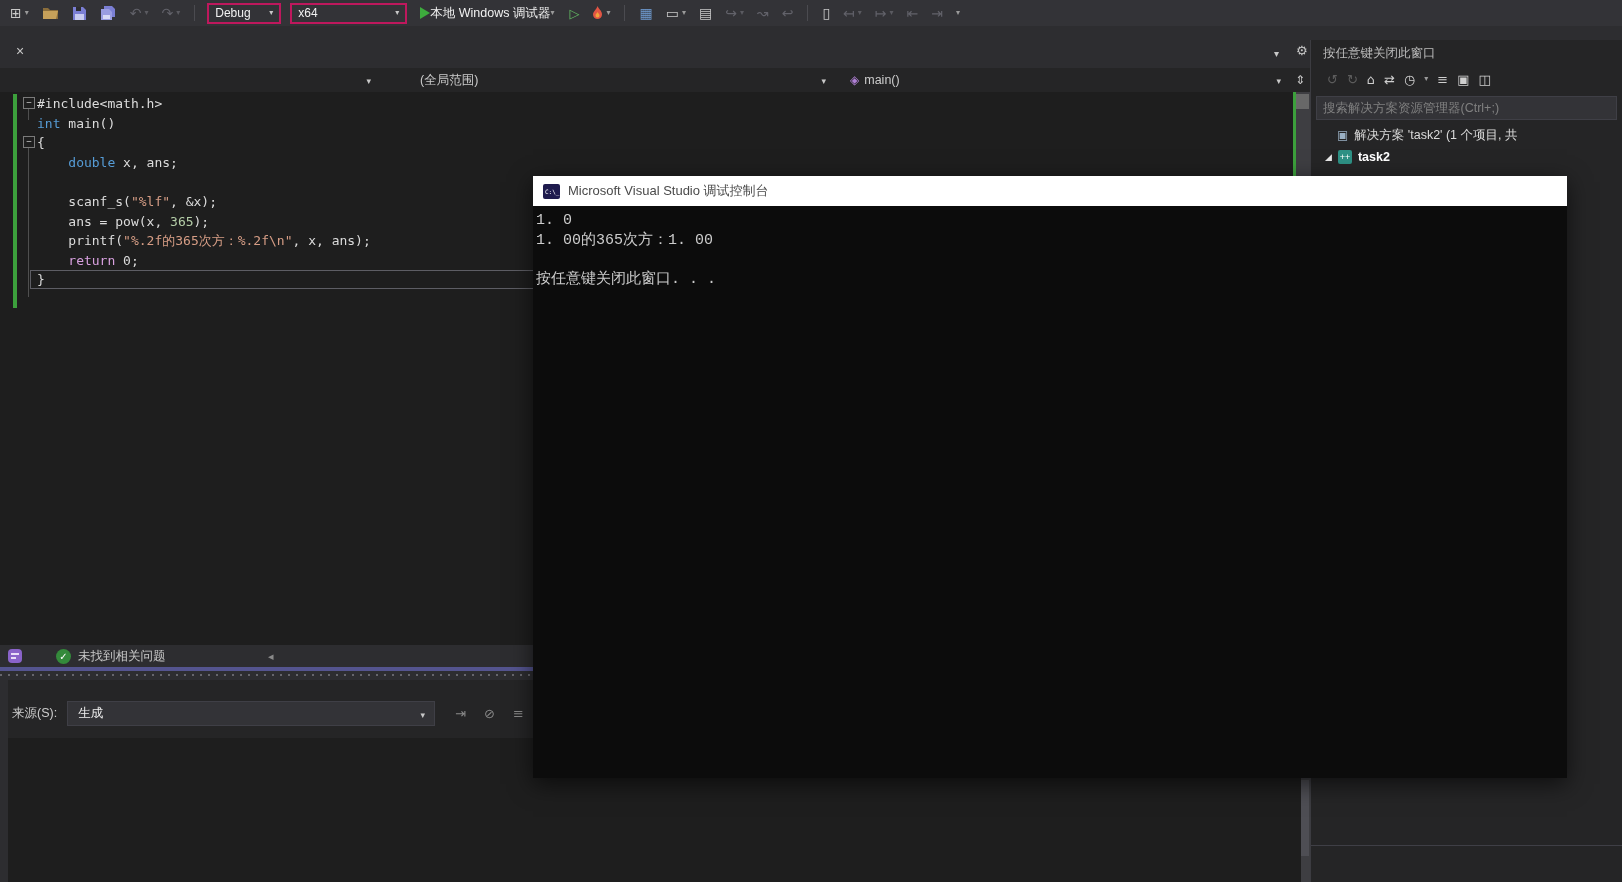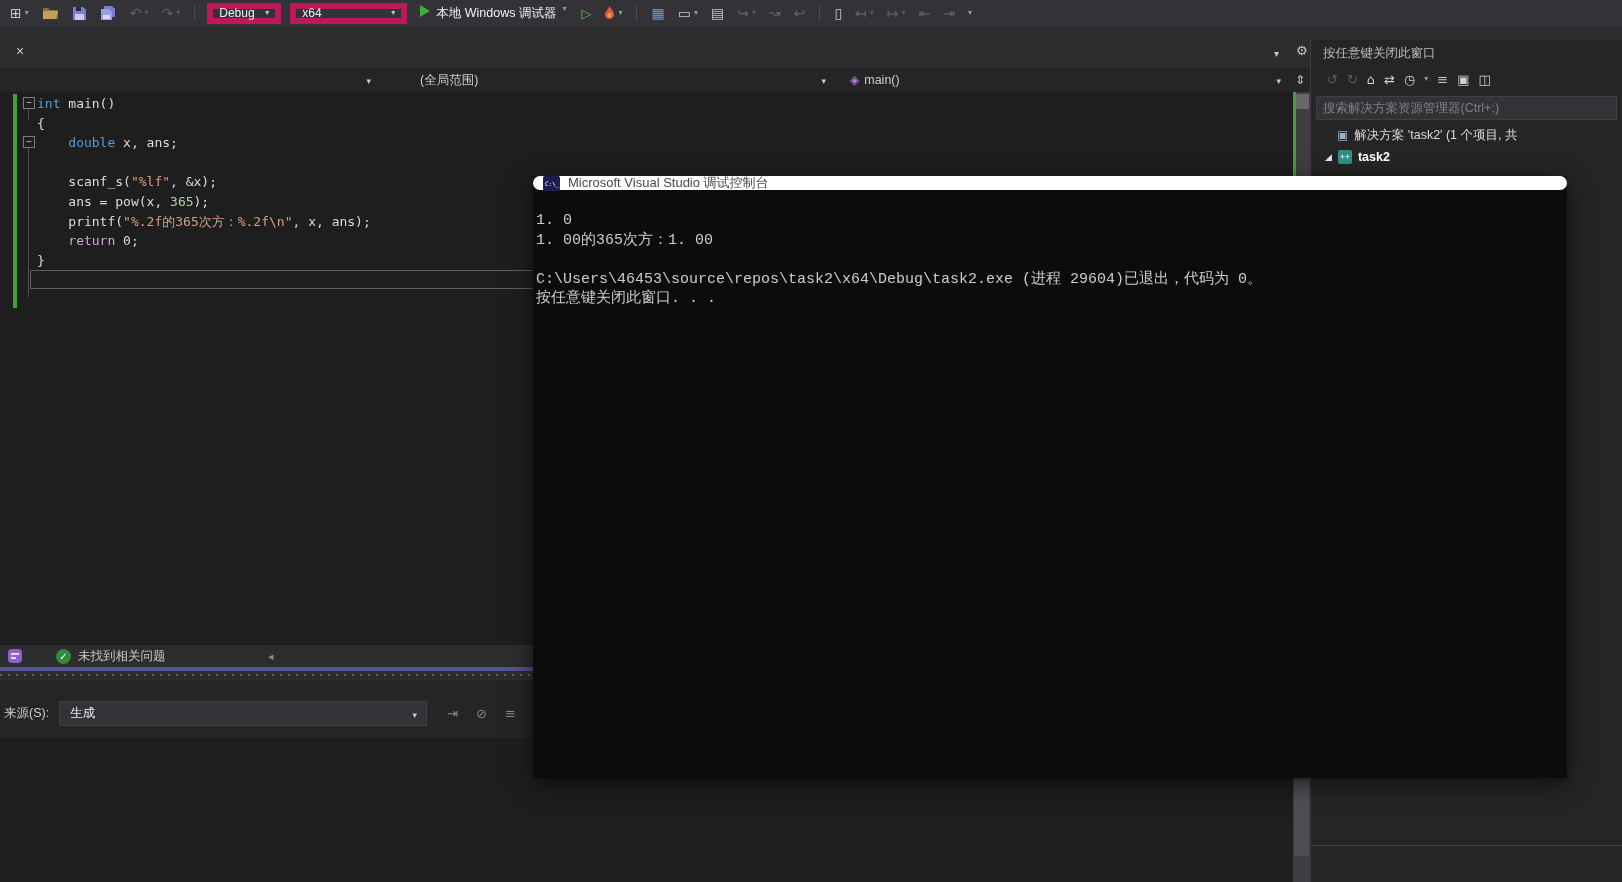--- a/index.html
+++ b/index.html
@@ -11,26 +11,26 @@
            display:flex;align-items:center;padding-left:8px;gap:9px;box-sizing:border-box;}
   .tbi{display:flex;align-items:center;gap:3px;height:22px;padding:0 2px;cursor:default;}
   .glyph{font-family:"DejaVu Sans",sans-serif;font-size:14px;color:#c8c8c8;line-height:1;}
   .glyph.dis{color:#62626a;}
   .glyph.blue{color:#6f9bd1;}
   .glyph.green{color:#63bb63;font-size:13px;}
   .mini{font-family:"DejaVu Sans",sans-serif;font-size:8px;color:#9a9a9a;line-height:1;}
   .mini.dis{color:#5a5a60;}
   .sep{width:1px;height:16px;background:#4b4b50;margin:0 3px;}
   .combo{display:flex;align-items:center;justify-content:space-between;height:21px;
-         border:6px solid #be185d;background:#333337;color:#f1f1f1;font-size:12px;
+         border:2px solid #be185d;background:#333337;color:#f1f1f1;font-size:12px;
          padding:0 6px;box-sizing:border-box;}
   .combo .mini{color:#c8c8c8;}
   .combo.w-debug{width:74px;}
   .combo.w-plat{width:117px;}
-  .start-btn{display:flex;gap:6px;color:#f1f1f1;font-size:12.5px;padding:0 4px;}
+  .start-btn{display:flex;align-items:center;gap:0;color:#f1f1f1;font-size:12.5px;padding:0 4px;}
   .play-tri{width:0;height:0;border-left:10px solid #3dab3d;border-top:6px solid transparent;
             border-bottom:6px solid transparent;}
 
   
   .tabstrip{position:absolute;left:0;top:26px;width:1310px;height:42px;background:#2d2d30;}
   .tab-close{position:absolute;left:16px;top:18px;font-size:14px;color:#c8c8c8;line-height:1;}
   .tab-ddl{position:absolute;left:1274px;top:22px;font-size:10px;color:#c8c8c8;}
   .tab-gear{position:absolute;left:1296px;top:17px;font-size:13px;color:#c8c8c8;font-family:"DejaVu Sans",sans-serif;}
 
   
@@ -72,21 +72,21 @@
             font-size:10px;line-height:15px;text-align:center;flex:none;}
   .health-msg{margin-left:7px;color:#c8c8c8;font-size:12.5px;}
   .hscroll-arrow{position:absolute;left:268px;top:5px;color:#8a8a8a;font-size:11px;}
 
   
   .splitter{position:absolute;left:0;top:667px;width:1293px;height:4px;background:#54548f;}
   .grip-dots{position:absolute;left:0;top:674px;width:1293px;height:2px;
              background-image:repeating-linear-gradient(90deg,#66666c 0 2px,transparent 2px 8px);}
 
   
-  .output{position:absolute;left:0;top:680px;width:1293px;height:202px;background:#252526;}
+  .output{position:absolute;left:8px;top:680px;width:1293px;height:202px;background:#252526;}
   .output-toolbar{position:absolute;left:0;top:20px;height:26px;width:100%;display:flex;align-items:center;}
   .out-label{margin-left:4px;color:#cccccc;font-size:12.5px;}
   .src-combo{margin-left:10px;width:368px;height:25px;background:#333337;border:1px solid #3f3f46;
              display:flex;align-items:center;position:relative;color:#f1f1f1;font-size:12.5px;
              padding-left:10px;box-sizing:border-box;}
   .src-combo .arrow{position:absolute;right:9px;top:8px;font-size:9px;color:#c8c8c8;}
   .out-icons{display:flex;gap:18px;margin-left:20px;color:#8a8a8a;font-size:13px;font-family:"DejaVu Sans",sans-serif;}
   .output-content{position:absolute;left:0;top:58px;right:0;bottom:0;background:#1e1e1e;}
 
   
@@ -107,21 +107,21 @@
   .sol-icon{color:#9ab0c4;font-size:12px;font-family:"DejaVu Sans",sans-serif;}
   .expander{color:#e8e8e8;font-size:9px;font-family:"DejaVu Sans",sans-serif;}
   .proj-icon{width:14px;height:14px;border-radius:2px;background:#2e9185;color:#fff;font-size:9px;
              line-height:14px;text-align:center;flex:none;}
   .proj-label{font-weight:bold;color:#ffffff;}
   .rp-divider{position:absolute;left:0;top:805px;width:100%;border-top:1px solid #3f3f46;}
 
   
   .console{position:absolute;left:533px;top:176px;width:1034px;height:602px;z-index:30;
            background:#0c0c0c;box-shadow:0 6px 22px rgba(0,0,0,0.6);}
-  .console-title{height:14px;background:#ffffff;display:flex;align-items:center;padding-left:10px;border-radius:9px;}
+  .console-title{height:30px;background:#ffffff;display:flex;align-items:center;padding-left:10px;}
   .cmd-icon{width:17px;height:15px;background:#1f1b4e;border-radius:2px;color:#ffffff;font-size:6px;
             line-height:15px;padding-left:2px;box-sizing:border-box;font-family:"DejaVu Sans Mono",monospace;flex:none;}
   .console-title-text{margin-left:8px;font-size:13px;color:#4a4a4a;}
   .console-body{position:absolute;left:0;top:30px;right:0;bottom:0;background:#0c0c0c;
                 padding:5px 0 0 3px;font-family:Liberation Mono, monospace;font-size:15px;color:#cccccc;}
   .console-line{min-height:19.5px;line-height:19.5px;white-space:pre;}
 </style>
 </head>
 <body>
 
@@ -251,20 +251,21 @@
   </div>
 
   <div class="editor">
     <div class="change-bar"></div>
     <div class="fold fold1">−</div>
     <div class="fold fold2">−</div>
     <div class="guide g1"></div>
     <div class="guide g2"></div>
     <div class="current-box"></div>
     <div class="code">
+      <div class="code-line"><span class="tk plain">#include&lt;math.h&gt;</span></div>
       <div class="code-line"><span class="tk kw">int</span><span class="tk plain"> main()</span></div>
       <div class="code-line"><span class="tk plain">{</span></div>
       <div class="code-line"><span class="tk plain">    </span><span class="tk kw">double</span><span class="tk plain"> x, ans;</span></div>
       <div class="code-line"></div>
       <div class="code-line"><span class="tk plain">    scanf_s(</span><span class="tk str">"%lf"</span><span class="tk plain">, &amp;x);</span></div>
       <div class="code-line"><span class="tk plain">    ans = pow(x, </span><span class="tk num">365</span><span class="tk plain">);</span></div>
       <div class="code-line"><span class="tk plain">    printf(</span><span class="tk str">"%.2f的365次方：%.2f\n"</span><span class="tk plain">, x, ans);</span></div>
       <div class="code-line"><span class="tk plain">    </span><span class="tk ctrl">return</span><span class="tk plain"> 0;</span></div>
       <div class="code-line"><span class="tk plain">}</span></div>
     </div>
@@ -334,18 +335,17 @@
 
   <div class="console">
     <div class="console-title">
       <span class="cmd-icon">C:\_</span>
       <span class="console-title-text">Microsoft Visual Studio 调试控制台</span>
     </div>
     <div class="console-body">
       <div class="console-line">1. 0</div>
       <div class="console-line">1. 00的365次方：1. 00</div>
       <div class="console-line"></div>
-      <div class="console-line">C:\Users\46453\source\repos\task2\x64\Debug\task2.exe (进程 29604)已退出，代码为 0。</div>
       <div class="console-line">按任意键关闭此窗口. . .</div>
     </div>
   </div>
 
 </div>
 
 </body></html>

